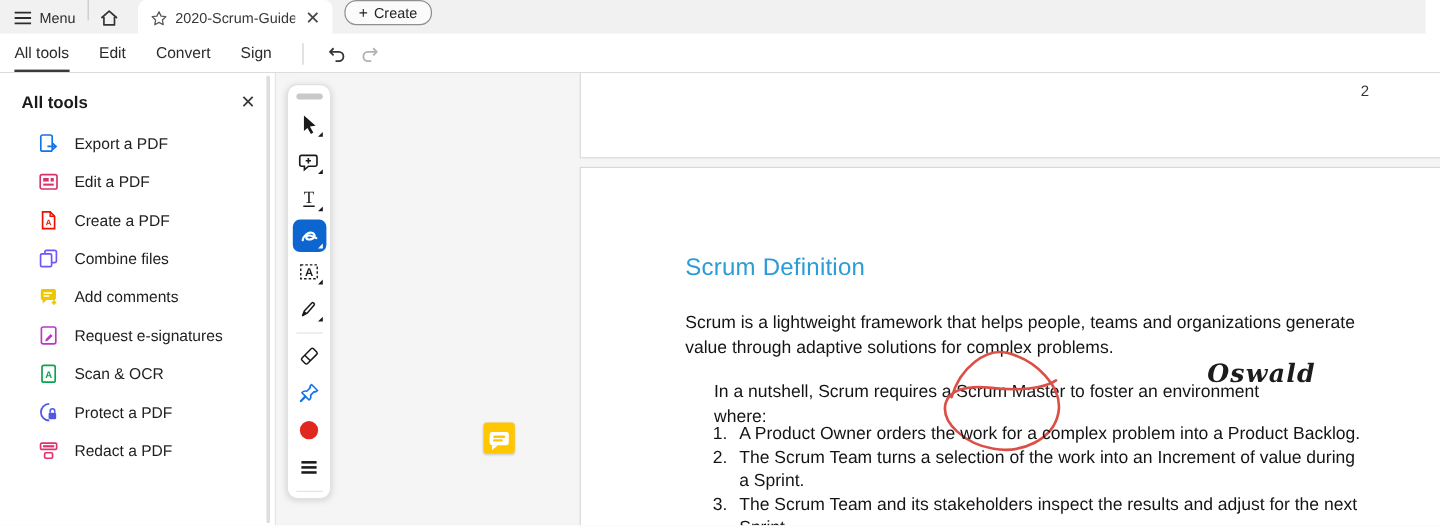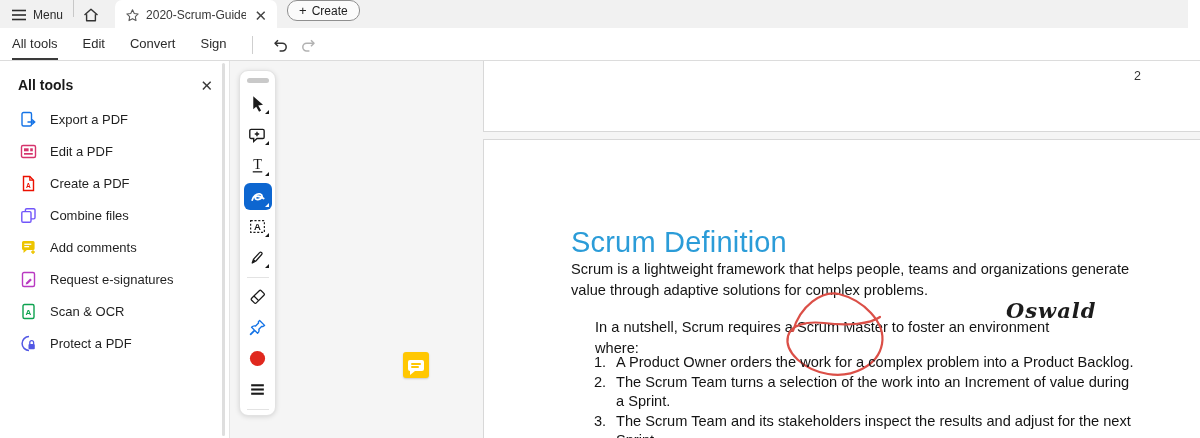--- a/index.html
+++ b/index.html
@@ -29,21 +29,21 @@
 
   
   .main { position:absolute; top:61px; left:0; right:0; bottom:0; }
 
   
   .sidebar { position:absolute; left:0; top:0; bottom:0; width:230px; background:#fff; border-right:1px solid #e4e4e4; overflow:hidden; }
   .sb-head { display:flex; align-items:center; justify-content:space-between; padding:16px 16px 0 18px; }
   .sb-title { font-size:14px; font-weight:bold; color:#1a1a1a; }
   .sb-close { font-size:15px; color:#3a3a3a; cursor:pointer; line-height:1; }
   .sb-list { margin-top:10px; }
-  .tool-item { height:32px; display:flex; align-items:center; gap:13px; padding-left:20px; cursor:pointer; }
+  .tool-item { height:32px; display:flex; align-items:center; gap:13px; padding-left:32px; cursor:pointer; }
   .tool-icon { width:17px; height:17px; display:flex; align-items:center; justify-content:center; }
   .tool-label { font-size:13px; color:#1f1f1f; }
   .sb-scroll { position:absolute; right:4px; top:2px; bottom:2px; width:3px; background:#dedede; border-radius:2px; }
 
   
   .canvas { position:absolute; left:230px; right:0; top:0; bottom:0; background:#f5f5f5; overflow:hidden; }
 
   
   .quick-toolbar { position:absolute; left:9px; top:9px; width:37px; height:346px; background:#fff; border:1px solid #e2e2e2; border-radius:9px; box-shadow:0 1px 5px rgba(0,0,0,.13); display:flex; flex-direction:column; align-items:center; padding-top:7px; }
   .qt-handle { width:22px; height:5px; background:#c9c9c9; border-radius:3px; margin-bottom:7px; cursor:grab; }
@@ -60,21 +60,21 @@
   .comment-note .l1, .comment-note .l2 { position:absolute; left:3px; height:2px; background:#FFC702; border-radius:1px; }
   .comment-note .l1 { top:3px; width:10px; }
   .comment-note .l2 { top:6px; width:8px; }
 
   
   .page { position:absolute; left:253px; width:720px; background:#fff; border:1px solid #d8d8d8; }
   .page-1 { top:-3px; height:74px; }
   .page-2 { top:78px; height:305px; }
   .page-num { position:absolute; left:650px; top:10px; font-size:12.5px; color:#333; }
 
-  .doc-heading { position:absolute; left:87px; top:86px; font-size:29px; color:#2B9CD8; letter-spacing:.2px; }
+  .doc-heading { position:absolute; left:87px; top:72px; font-size:20px; color:#2B9CD8; letter-spacing:.2px; }
   .doc-para { position:absolute; left:87px; width:562px; font-size:14.6px; line-height:21px; color:#141414; }
   .para-1 { top:119px; }
   .para-2 { top:177px; width:470px;margin-left:24px; }
   .signature { position:absolute; left:522px; top:158px; font-family:"DejaVu Serif", serif; font-style:italic; font-size:21px; color:#1c1c1c; letter-spacing:1px;font-weight:bold; }
   .circle-anno { position:absolute; left:293px; top:147px; pointer-events:none; }
 
   .doc-list { position:absolute; left:110px; top:213px; width:540px; }
   .doc-li { display:flex; font-size:14.6px; line-height:19.6px; color:#141414; }
   .doc-li .li-num { width:22px; flex:0 0 22px; }
 </style>
@@ -211,20 +211,30 @@
           </div>
           <div class="tool-item">
             <span class="tool-icon">
               <svg width="17" height="17" viewBox="0 0 17 17">
                 <path d="M9 1.6 a6.9 6.9 0 1 0 0 13.8" fill="none" stroke="#5258E4" stroke-width="1.5"></path>
                 <path d="M9.8 8.9 v-1.4 a1.9 1.9 0 0 1 3.8 0 v1.4" fill="none" stroke="#5258E4" stroke-width="1.3"></path>
                 <rect x="8.5" y="8.9" width="6.3" height="5.4" rx="1" fill="#5258E4"></rect>
               </svg>
             </span>
             <span class="tool-label">Protect a PDF</span>
+          </div>
+          <div class="tool-item">
+            <span class="tool-icon">
+              <svg width="17" height="17" viewBox="0 0 17 17">
+                <rect x="1.8" y="2.3" width="13.4" height="5.2" rx="1" fill="none" stroke="#E0326E" stroke-width="1.4"></rect>
+                <rect x="3.8" y="4" width="9.4" height="1.8" fill="#E0326E"></rect>
+                <rect x="5.2" y="10.3" width="6.6" height="4.6" rx="1" fill="none" stroke="#E0326E" stroke-width="1.4"></rect>
+              </svg>
+            </span>
+            <span class="tool-label">Redact a PDF</span>
           </div>
         </div>
 
       <div class="sb-scroll"></div>
     </aside>
 
     <div class="canvas">
 
       <div class="quick-toolbar">
         <div class="qt-handle"></div>

